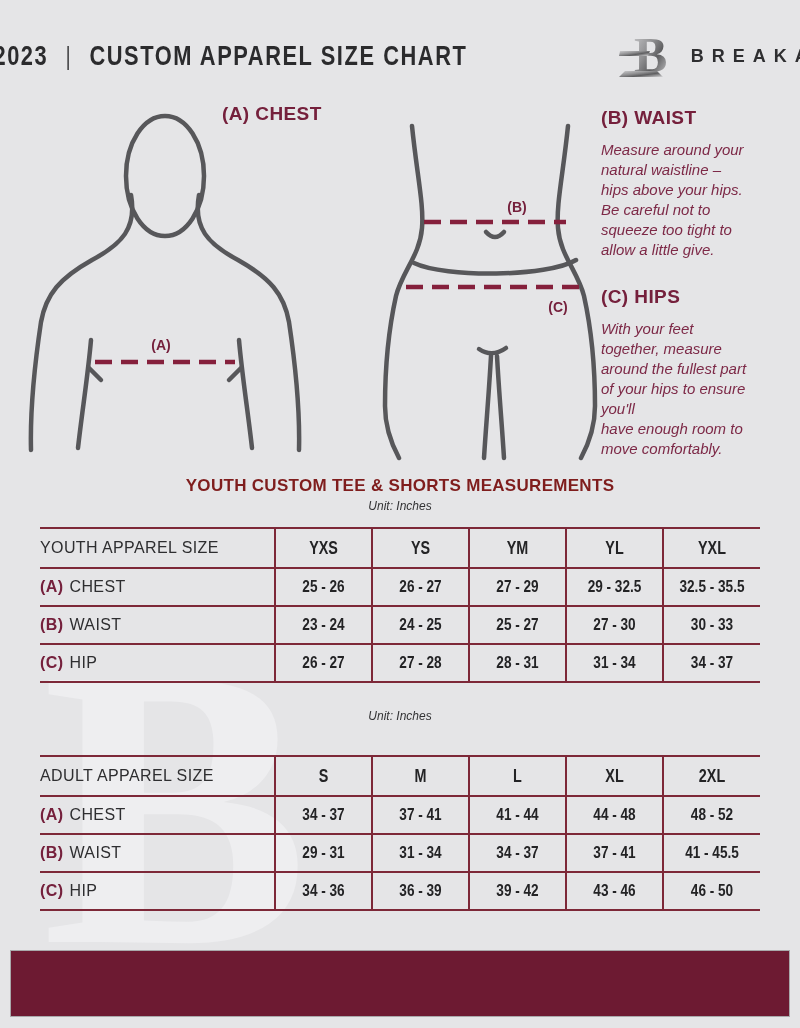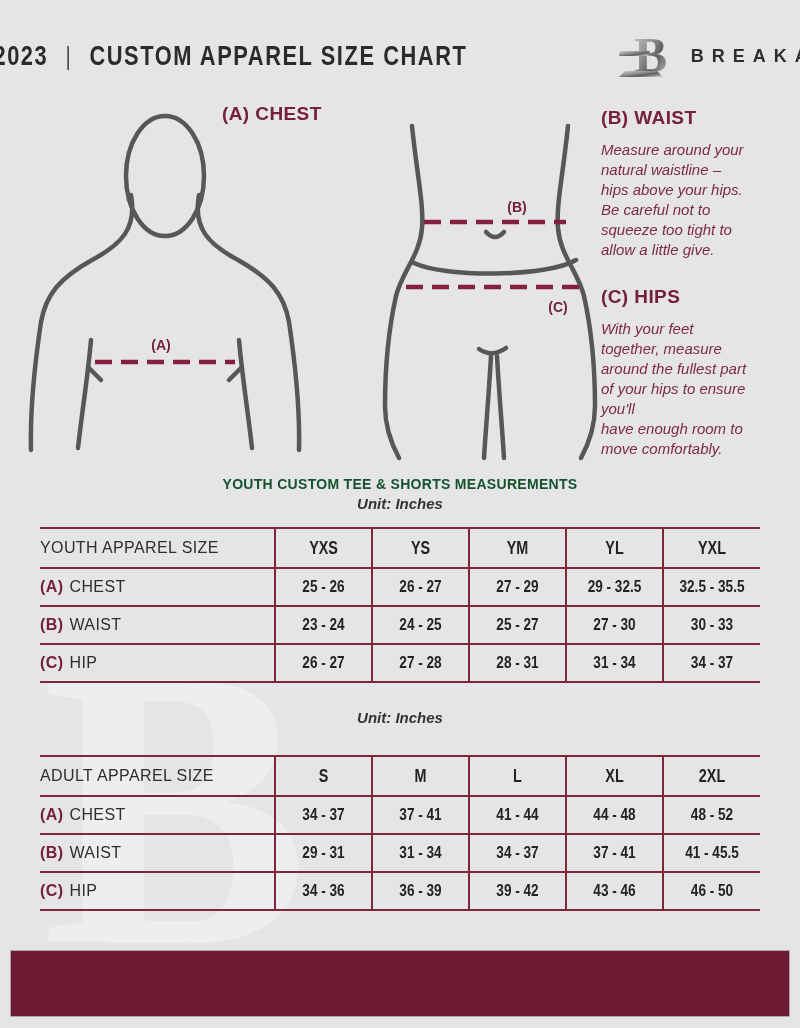--- a/index.html
+++ b/index.html
@@ -50,22 +50,22 @@
     margin-top:11px;font-style:italic;font-size:15px;line-height:1.33;
     color:#7d2947;white-space:pre-line;
   }
   .gb-chest{left:222px;top:103px;width:195px;}
   .gb-waist{left:601px;top:107px;width:180px;}
   .gb-hips{left:601px;top:286px;width:190px;}
   
   .figures{position:absolute;left:0;top:100px;z-index:1;}
   
   .section-head{position:absolute;left:0;width:800px;text-align:center;z-index:2;}
-  .section-title{font-weight:bold;font-size:14px;letter-spacing:.3px;color:#14532d;}
-  .section-unit{margin-top:3px;font-style:italic;font-weight:bold;font-size:15px;color:#333335;}
+  .section-title{font-weight:bold;font-size:17px;letter-spacing:.3px;color:#7f1d1d;}
+  .section-unit{margin-top:3px;font-style:italic;font-weight:normal;font-size:12px;color:#333335;}
   .sh-youth{top:476px;}
   .sh-adult{top:706px;}
   
   .size-table{position:absolute;left:40px;z-index:2;width:720px;border-collapse:collapse;table-layout:fixed;}
   .t-youth{top:527px;}
   .t-adult{top:755px;}
   .size-table td{
     border-top:2px solid var(--line);border-bottom:2px solid var(--line);
     padding:0;vertical-align:middle;background:transparent;margin-left:16px;
   }

